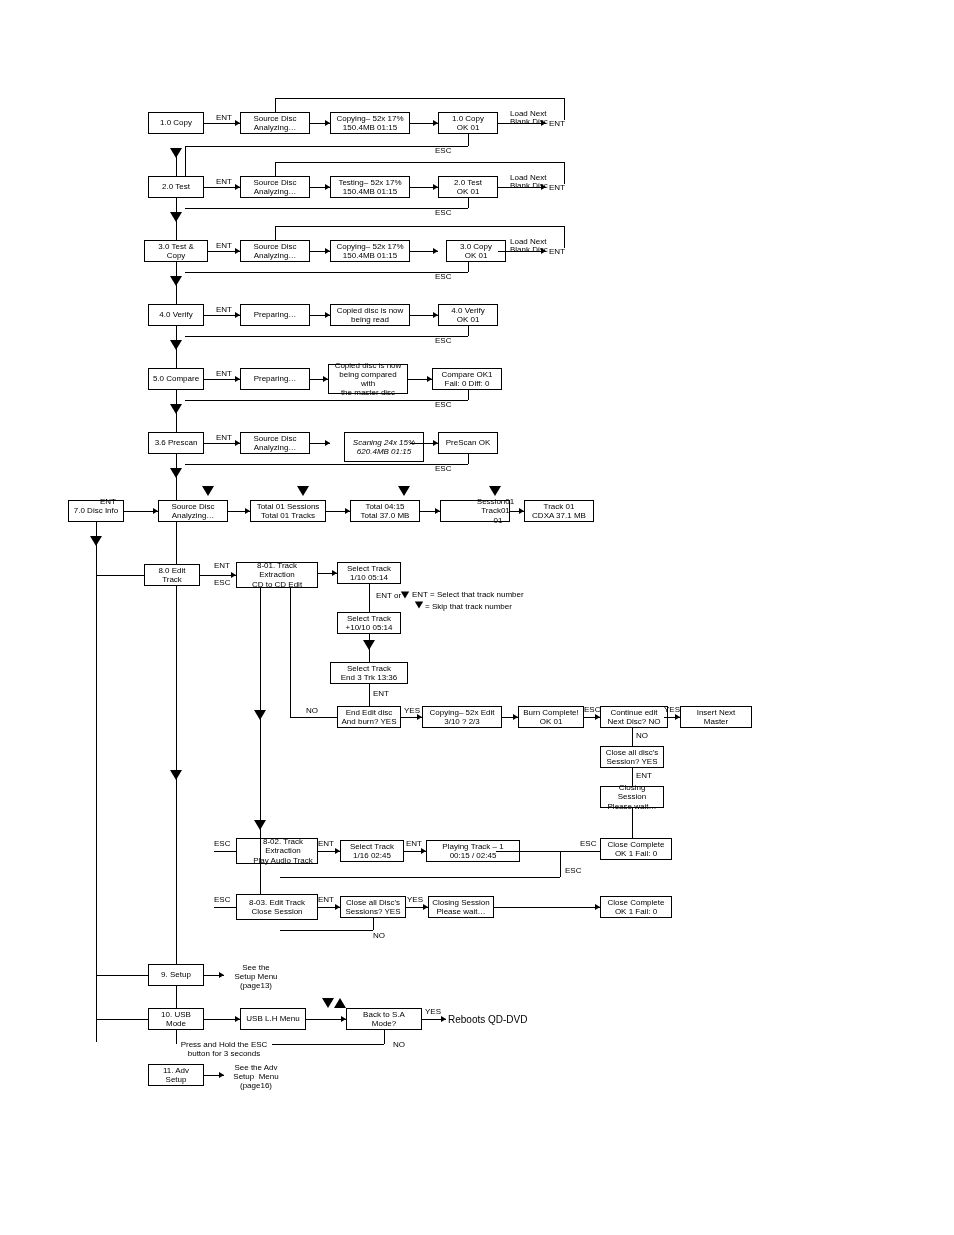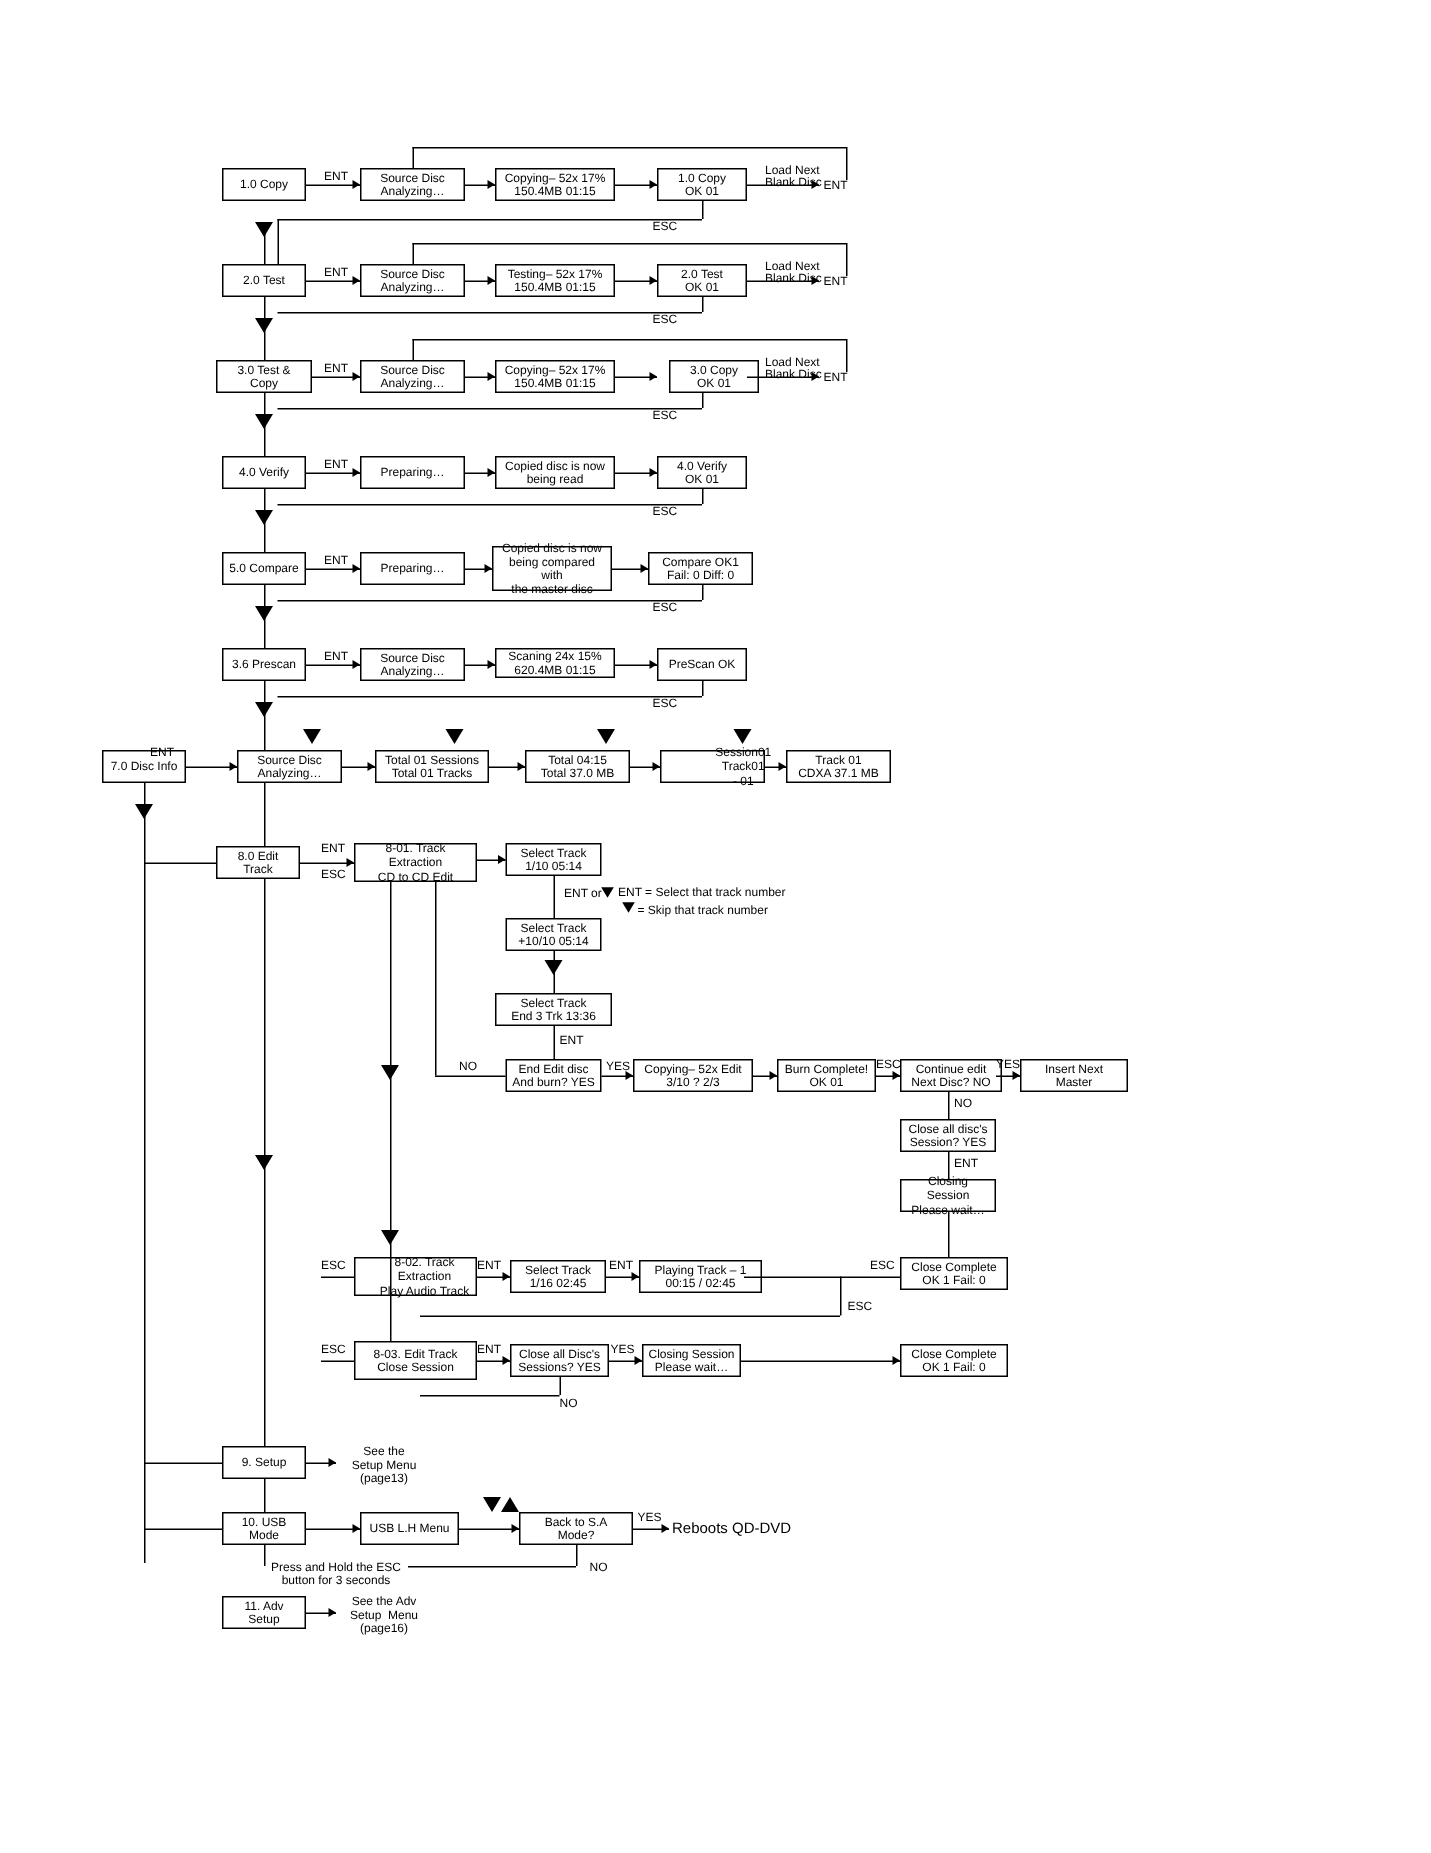--- a/index.html
+++ b/index.html
@@ -186,21 +186,21 @@
 <div class="label" style="left:435px; top:401px;">ESC</div>
 <div class="triangle-down" style="left:170px; top:404px;"></div>
 
 <div class="box" style="left:148px; top:432px; width:56px; height:22px;">
       <span>3.6 Prescan</span>
     </div>
 <div class="box" style="left:240px; top:432px; width:70px; height:22px;">
       <span>Source Disc</span>
       <span>Analyzing…</span>
     </div>
-<div class="box" style="left:330px; top:432px; width:80px; height:20px;">
+<div class="box" style="left:344px; top:432px; width:80px; height:30px;font-style:italic;">
       <span>Scaning  24x    15%</span>
       <span>620.4MB         01:15</span>
     </div>
 <div class="box" style="left:438px; top:432px; width:60px; height:22px;">
       <span>PreScan OK</span>
     </div>
 <div class="hline" style="left:204px; top:443px; width:36px;"></div>
     <div class="tiny-arrow-r" style="left:235px; top:440px;"></div>
 <div class="hline" style="left:310px; top:443px; width:20px;"></div>
     <div class="tiny-arrow-r" style="left:325px; top:440px;"></div>
@@ -357,21 +357,21 @@
 <div class="hline" style="left:318px; top:851px; width:22px;"></div>
     <div class="tiny-arrow-r" style="left:335px; top:848px;"></div>
 <div class="label" style="left:318px; top:840px;">ENT</div>
 <div class="box" style="left:340px; top:840px; width:64px; height:22px;">
       <span>Select Track</span>
       <span>1/16   02:45</span>
     </div>
 <div class="hline" style="left:404px; top:851px; width:22px;"></div>
     <div class="tiny-arrow-r" style="left:421px; top:848px;"></div>
 <div class="label" style="left:406px; top:840px;">ENT</div>
-<div class="box" style="left:426px; top:840px; width:82px; height:22px;">
+<div class="box" style="left:426px; top:840px; width:94px; height:22px;">
       <span>Playing Track – 1</span>
       <span>00:15   /   02:45</span>
     </div>
 <div class="hline" style="left:496px; top:851px; width:104px;"></div>
 <div class="label" style="left:580px; top:840px;">ESC</div>
 
 <div class="vline" style="left:560px; top:851px; height:26px;"></div>
 <div class="hline" style="left:280px; top:877px; width:280px;"></div>
 <div class="label" style="left:565px; top:867px;">ESC</div>
 

